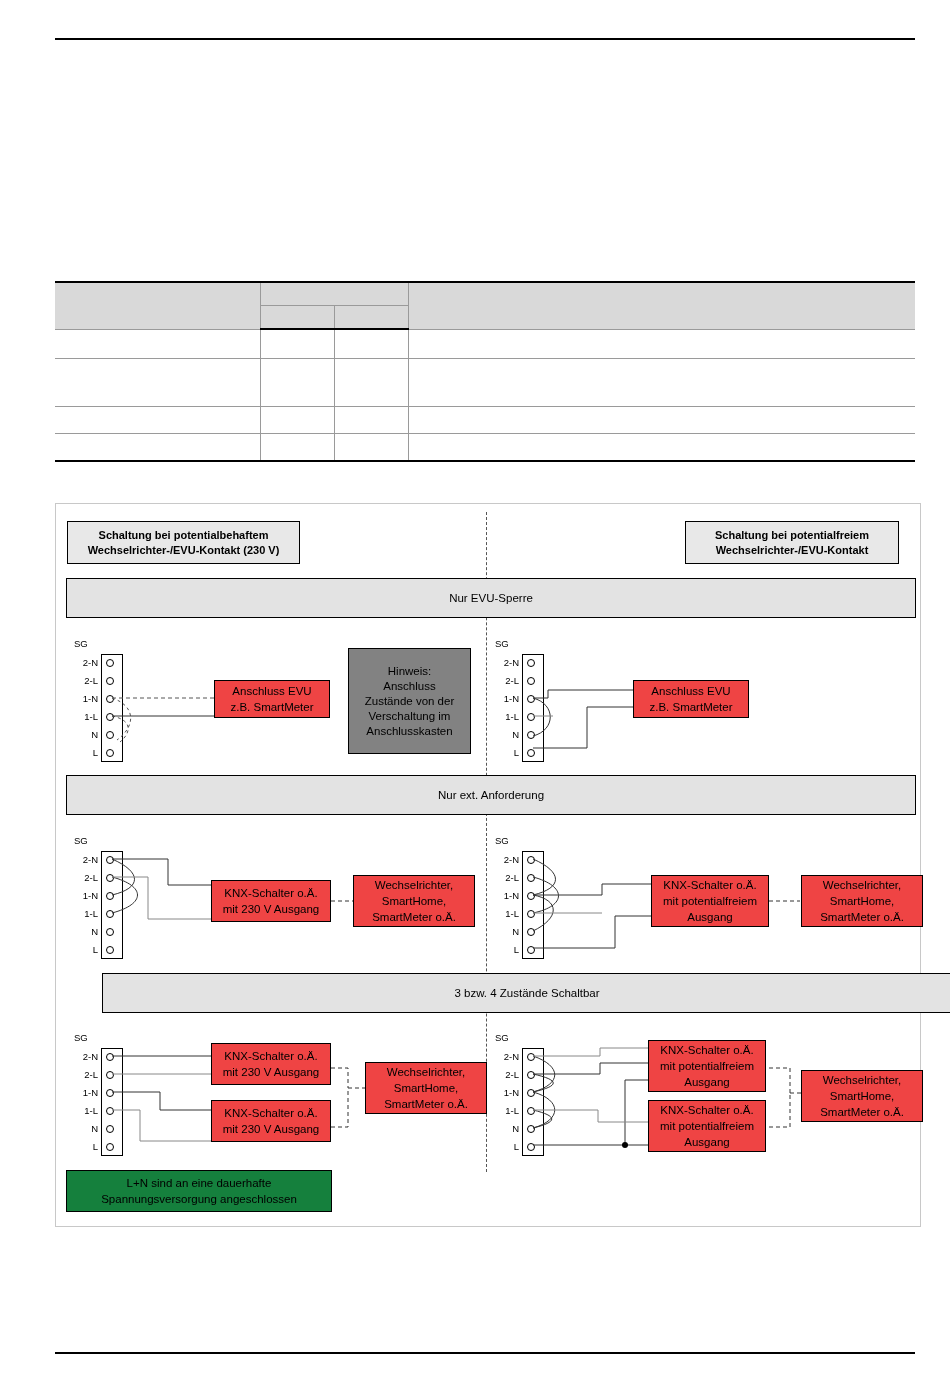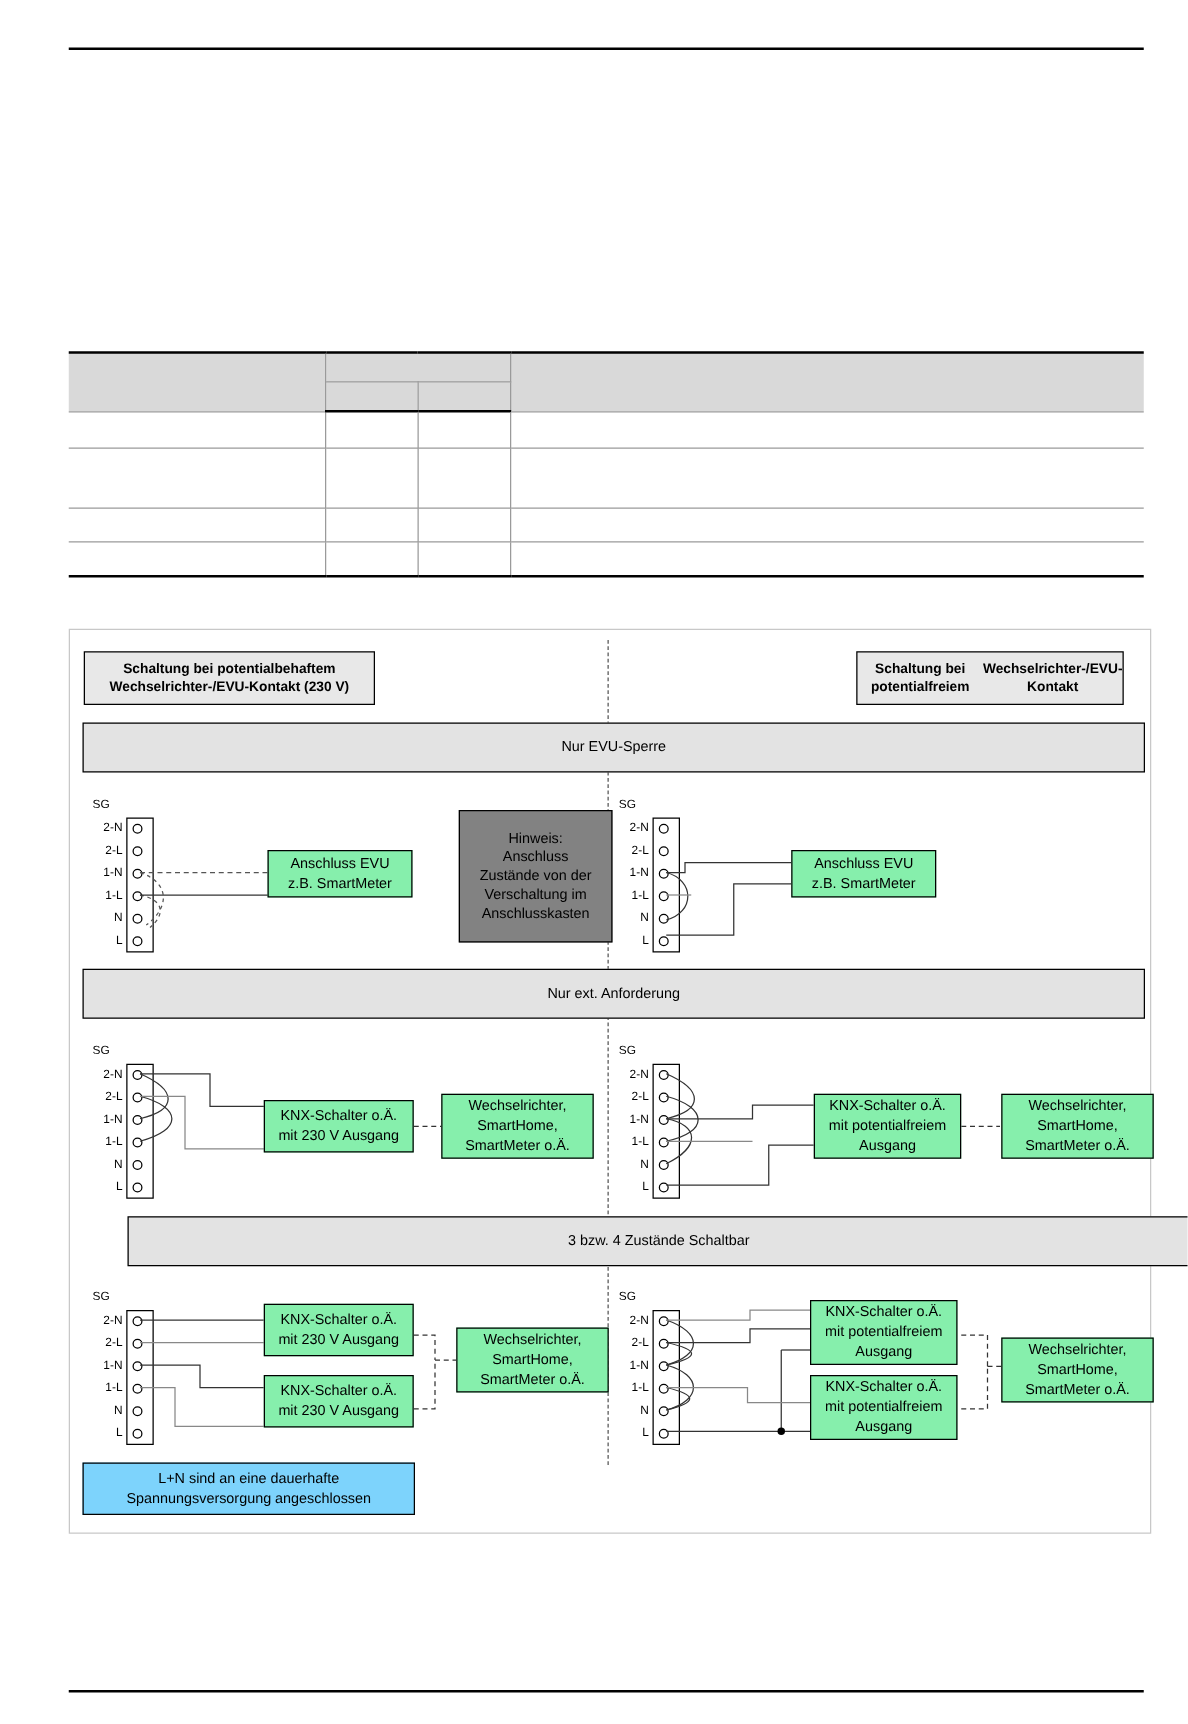--- a/index.html
+++ b/index.html
@@ -60,34 +60,33 @@
     display:flex;align-items:center;justify-content:center;text-align:center;
     box-sizing:border-box;
   }
   .secbar{
     position:absolute;background:#e3e3e3;border:1px solid #000;
     font-size:11.5px;line-height:14px;
     display:flex;align-items:center;justify-content:center;text-align:center;
     box-sizing:border-box;
   }
   .cbox{
-    position:absolute;background:#86efac;border:1px solid #000;
+    position:absolute;background:#ef4444;border:1px solid #000;
     font-size:11.5px;line-height:16px;
     display:flex;align-items:center;justify-content:center;text-align:center;
     box-sizing:border-box;
   }
   .notebox{
     position:absolute;background:#828282;border:1px solid #000;
     font-size:11.5px;line-height:15px;color:#000;
     display:flex;align-items:center;justify-content:center;text-align:center;
     box-sizing:border-box;
-    margin-left:19px;
   }
   .footbox{
-    position:absolute;background:#7dd3fc;border:1px solid #000;
+    position:absolute;background:#15803d;border:1px solid #000;
     font-size:11.5px;line-height:16px;
     display:flex;align-items:center;justify-content:center;text-align:center;
     box-sizing:border-box;
   }
 
   
   .termwrap{position:absolute;}
   .sg-label{position:absolute;left:0;top:-16px;font-size:9.5px;}
   .term-labels{position:absolute;left:0;top:0;width:24px;}
   .term-labels div{
@@ -150,21 +149,21 @@
   </tbody>
     </table>
 
   <div class="diagram"></div>
   <div class="divider"></div>
 
   <div class="tbox" style="left:67px;top:521px;width:233px;height:43px;flex-direction:column;">
     <span>Schaltung bei potentialbehaftem</span>
     <span>Wechselrichter-/EVU-Kontakt (230 V)</span>
   </div>
-  <div class="tbox" style="left:685px;top:521px;width:214px;height:43px;">
+  <div class="tbox" style="left:685px;top:521px;width:214px;height:43px;flex-direction:column;">
     <span>Schaltung bei potentialfreiem</span>
     <span>Wechselrichter-/EVU-Kontakt</span>
   </div>
 
   <div class="secbar" style="left:66px;top:775px;width:850px;height:40px;">
     <span>Nur ext. Anforderung</span>
   </div>
   <div class="secbar" style="left:66px;top:578px;width:850px;height:40px;">
     <span>Nur EVU-Sperre</span>
   </div>

